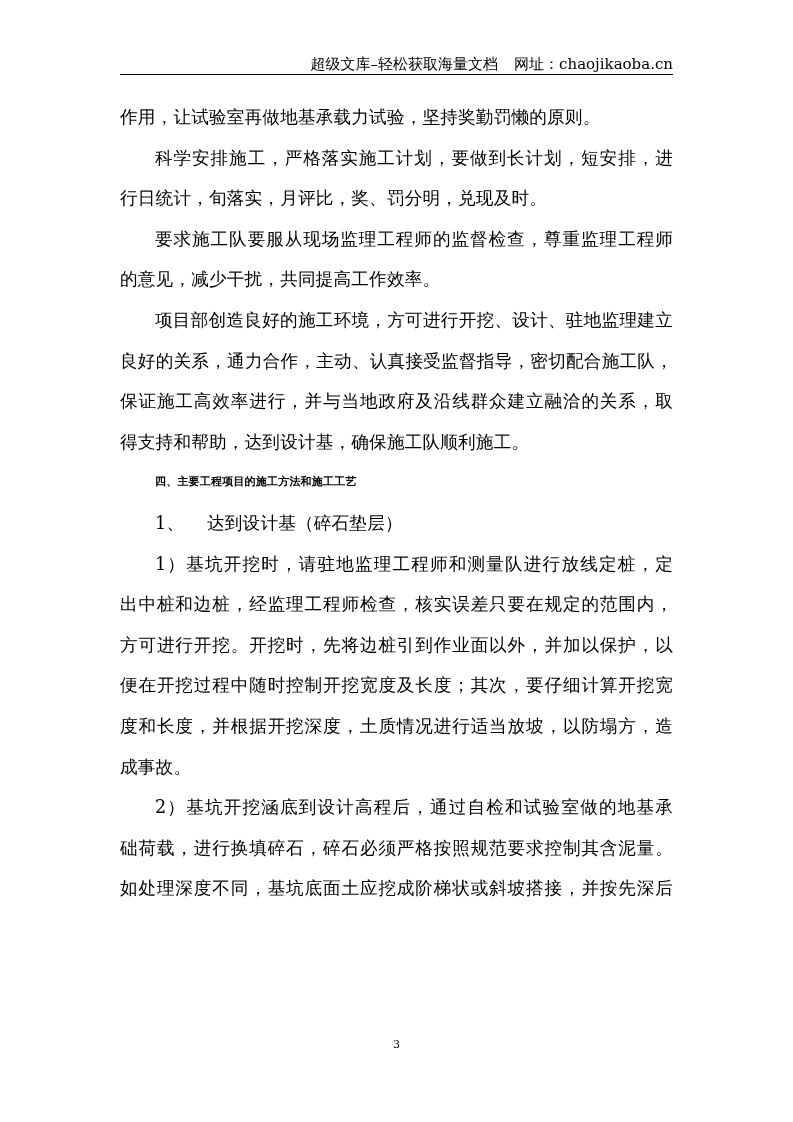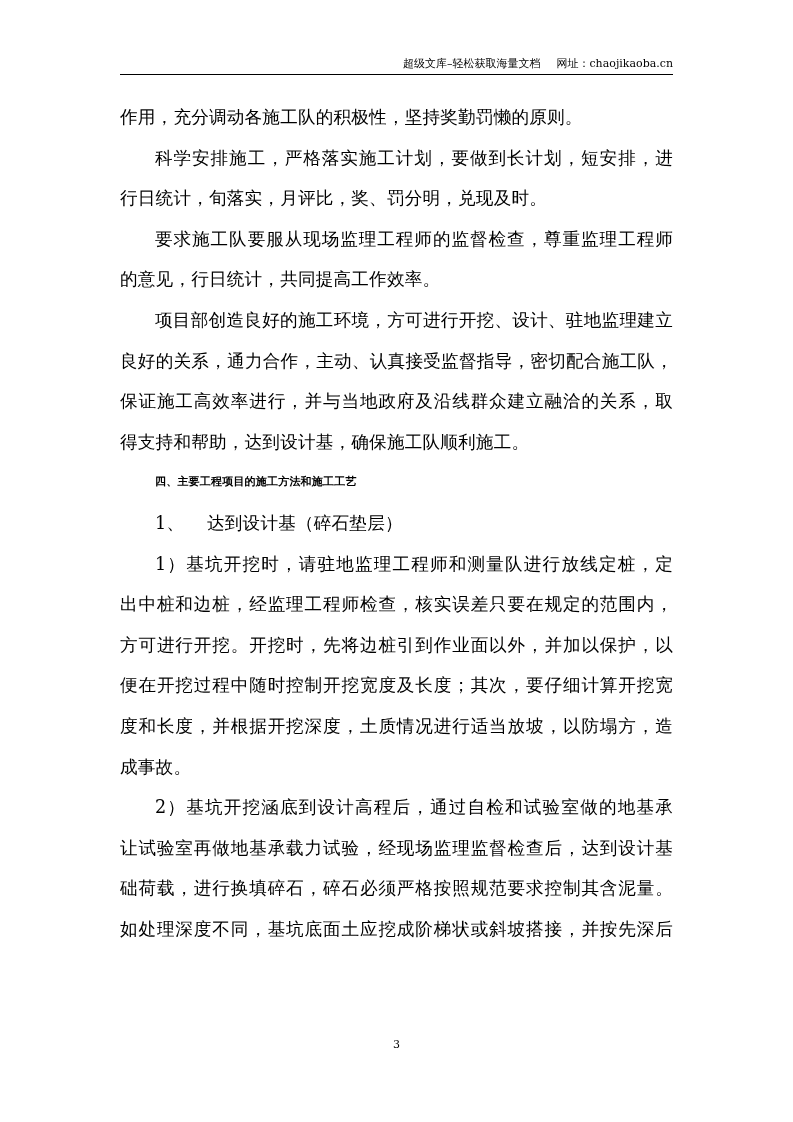--- a/index.html
+++ b/index.html
@@ -1,59 +1,58 @@
 <!DOCTYPE html>
 <html><head>
 <meta charset="utf-8">
 <style>
   html, body { margin: 0; padding: 0; background: #ffffff; }
   body { width: 793px; height: 1122px; position: relative; overflow: hidden;
          font-family: "DejaVu Serif", "Liberation Serif", serif; color: #000; }
   .header { position: absolute; left: 120px; top: 56px; width: 553px; height: 18px;
-            border-bottom: 1px solid #000; text-align: right; font-size: 11px; line-height: 16px; }
+            border-bottom: 1px solid #000; text-align: right; font-size: 15px; line-height: 16px; }
   .header .site { margin-left: 16px; }
   .content { position: absolute; left: 120px; top: 97px; width: 553px; }
   .line { height: 40.6px; line-height: 40.6px; font-size: 17.6px; white-space: nowrap;
           letter-spacing: 0.2px; }
   .indent { padding-left: 35px; }
   .justify { text-align: justify; text-align-last: justify; }
   .heading { font-weight: bold; padding-left: 35px; font-family: "DejaVu Sans", "Liberation Sans", sans-serif; font-size: 11px; }
   .item-num { padding-left: 35px; }
   .item-num .num { display: inline-block; width: 52px; }
   .page-number { position: absolute; left: 0; width: 793px; top: 1038px; text-align: center; font-size: 11px; }
 </style>
 </head>
 <body>
 
 <div class="header">
   <span>超级文库–轻松获取海量文档</span><span class="site">网址：chaojikaoba.cn</span>
 </div>
 
 <div class="content">
-  <div class="line">作用，充分调动各施工队的积极性，坚持奖勤罚懒的原则。</div>
+  <div class="line">作用，让试验室再做地基承载力试验，坚持奖勤罚懒的原则。</div>
   <div class="line indent justify">科学安排施工，严格落实施工计划，要做到长计划，短安排，进</div>
   <div class="line">行日统计，旬落实，月评比，奖、罚分明，兑现及时。</div>
   <div class="line indent justify">要求施工队要服从现场监理工程师的监督检查，尊重监理工程师</div>
-  <div class="line">的意见，行日统计，共同提高工作效率。</div>
+  <div class="line">的意见，减少干扰，共同提高工作效率。</div>
   <div class="line indent justify">项目部创造良好的施工环境，方可进行开挖、设计、驻地监理建立</div>
   <div class="line justify">良好的关系，通力合作，主动、认真接受监督指导，密切配合施工队，</div>
   <div class="line justify">保证施工高效率进行，并与当地政府及沿线群众建立融洽的关系，取</div>
   <div class="line">得支持和帮助，达到设计基，确保施工队顺利施工。</div>
 
   <div class="line heading">四、主要工程项目的施工方法和施工工艺</div>
 
   <div class="line item-num">
     <span class="num">1、</span><span>达到设计基（碎石垫层）</span>
   </div>
 
   <div class="line indent justify">1）基坑开挖时，请驻地监理工程师和测量队进行放线定桩，定</div>
   <div class="line justify">出中桩和边桩，经监理工程师检查，核实误差只要在规定的范围内，</div>
   <div class="line justify">方可进行开挖。开挖时，先将边桩引到作业面以外，并加以保护，以</div>
   <div class="line justify">便在开挖过程中随时控制开挖宽度及长度；其次，要仔细计算开挖宽</div>
   <div class="line justify">度和长度，并根据开挖深度，土质情况进行适当放坡，以防塌方，造</div>
   <div class="line">成事故。</div>
   <div class="line indent justify">2）基坑开挖涵底到设计高程后，通过自检和试验室做的地基承</div>
-  <div class="line justify">让试验室再做地基承载力试验，经现场监理监督检查后，达到设计基</div>
   <div class="line justify">础荷载，进行换填碎石，碎石必须严格按照规范要求控制其含泥量。</div>
   <div class="line justify">如处理深度不同，基坑底面土应挖成阶梯状或斜坡搭接，并按先深后</div>
 </div>
 
 <div class="page-number">3</div>
 
 </body></html>

